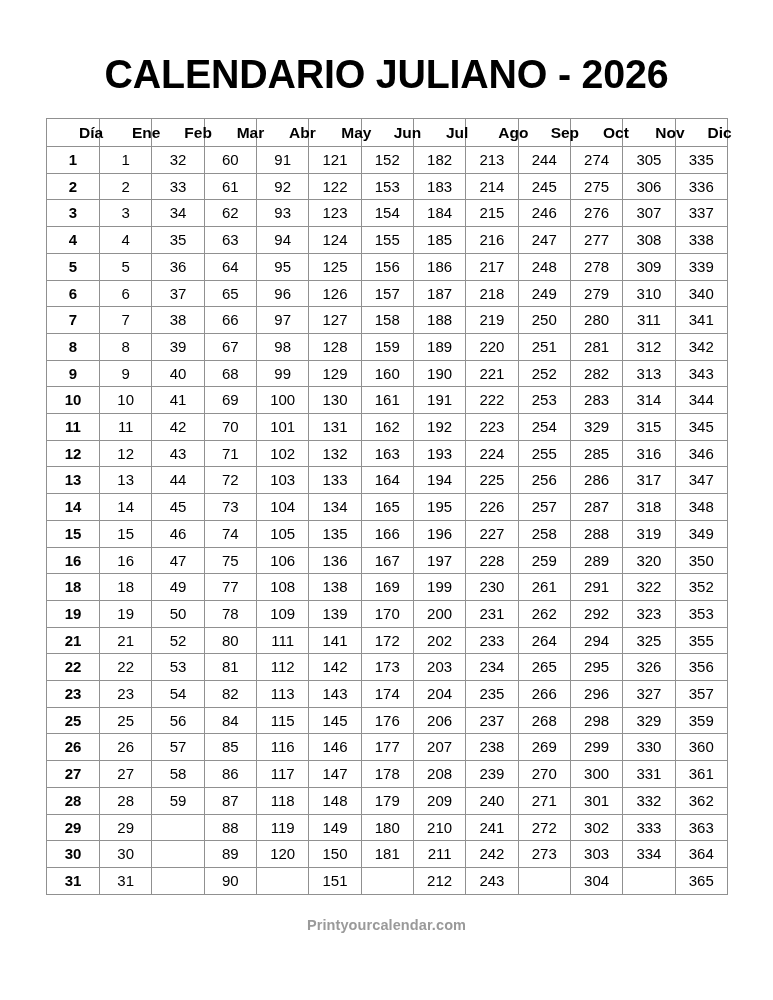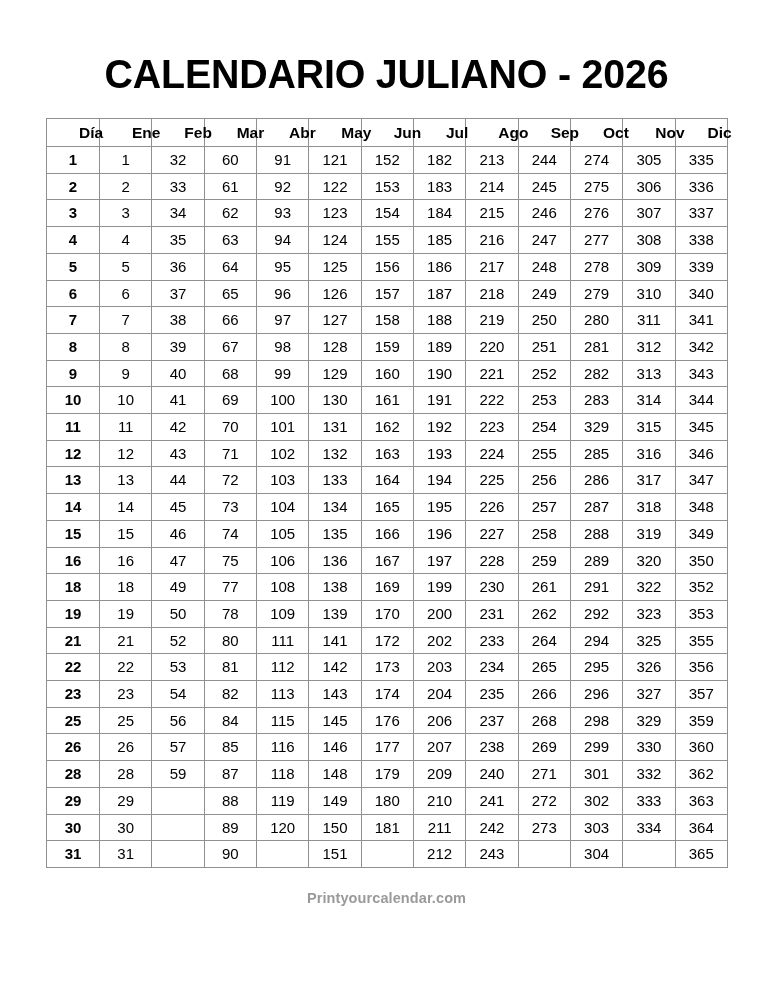--- a/index.html
+++ b/index.html
@@ -486,20 +486,35 @@
             <td class="val">146</td>
             <td class="val">177</td>
             <td class="val">207</td>
             <td class="val">238</td>
             <td class="val">269</td>
             <td class="val">299</td>
             <td class="val">330</td>
             <td class="val">360</td>
           </tr>
           <tr>
+            <td class="daycol">27</td>
+            <td class="val">27</td>
+            <td class="val">58</td>
+            <td class="val">86</td>
+            <td class="val">117</td>
+            <td class="val">147</td>
+            <td class="val">178</td>
+            <td class="val">208</td>
+            <td class="val">239</td>
+            <td class="val">270</td>
+            <td class="val">300</td>
+            <td class="val">331</td>
+            <td class="val">361</td>
+          </tr>
+          <tr>
             <td class="daycol">28</td>
             <td class="val">28</td>
             <td class="val">59</td>
             <td class="val">87</td>
             <td class="val">118</td>
             <td class="val">148</td>
             <td class="val">179</td>
             <td class="val">209</td>
             <td class="val">240</td>
             <td class="val">271</td>

